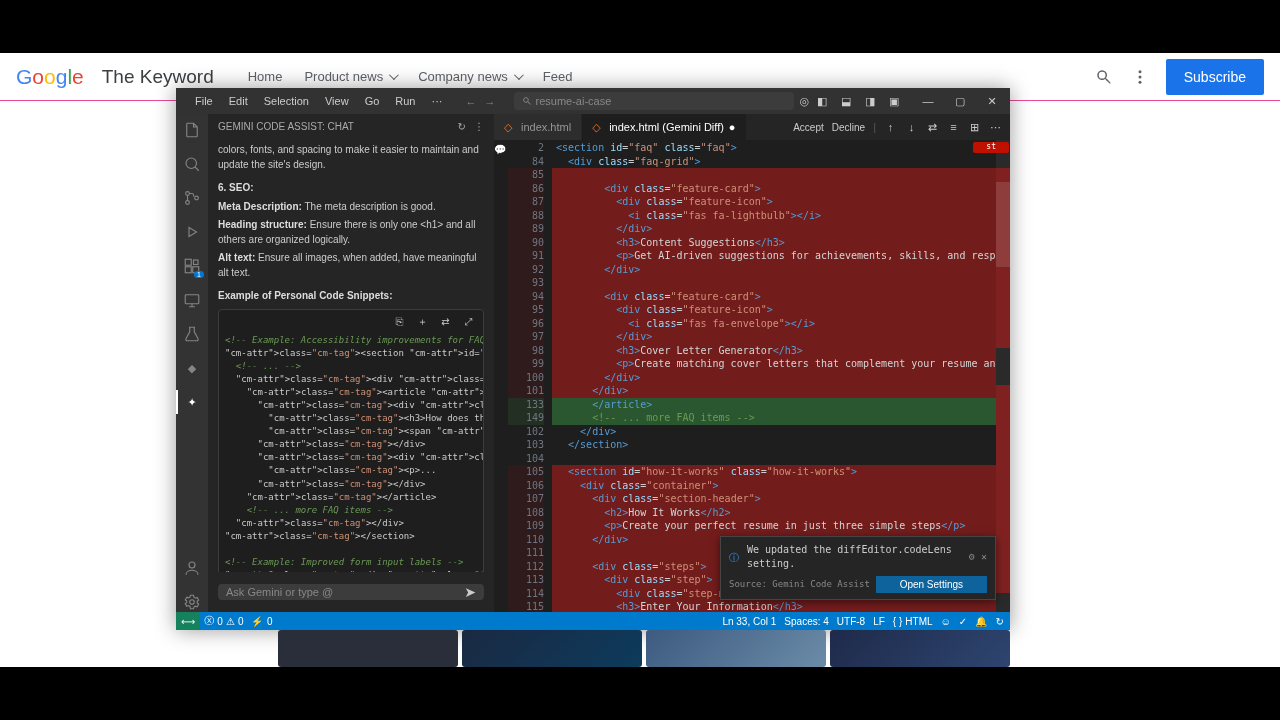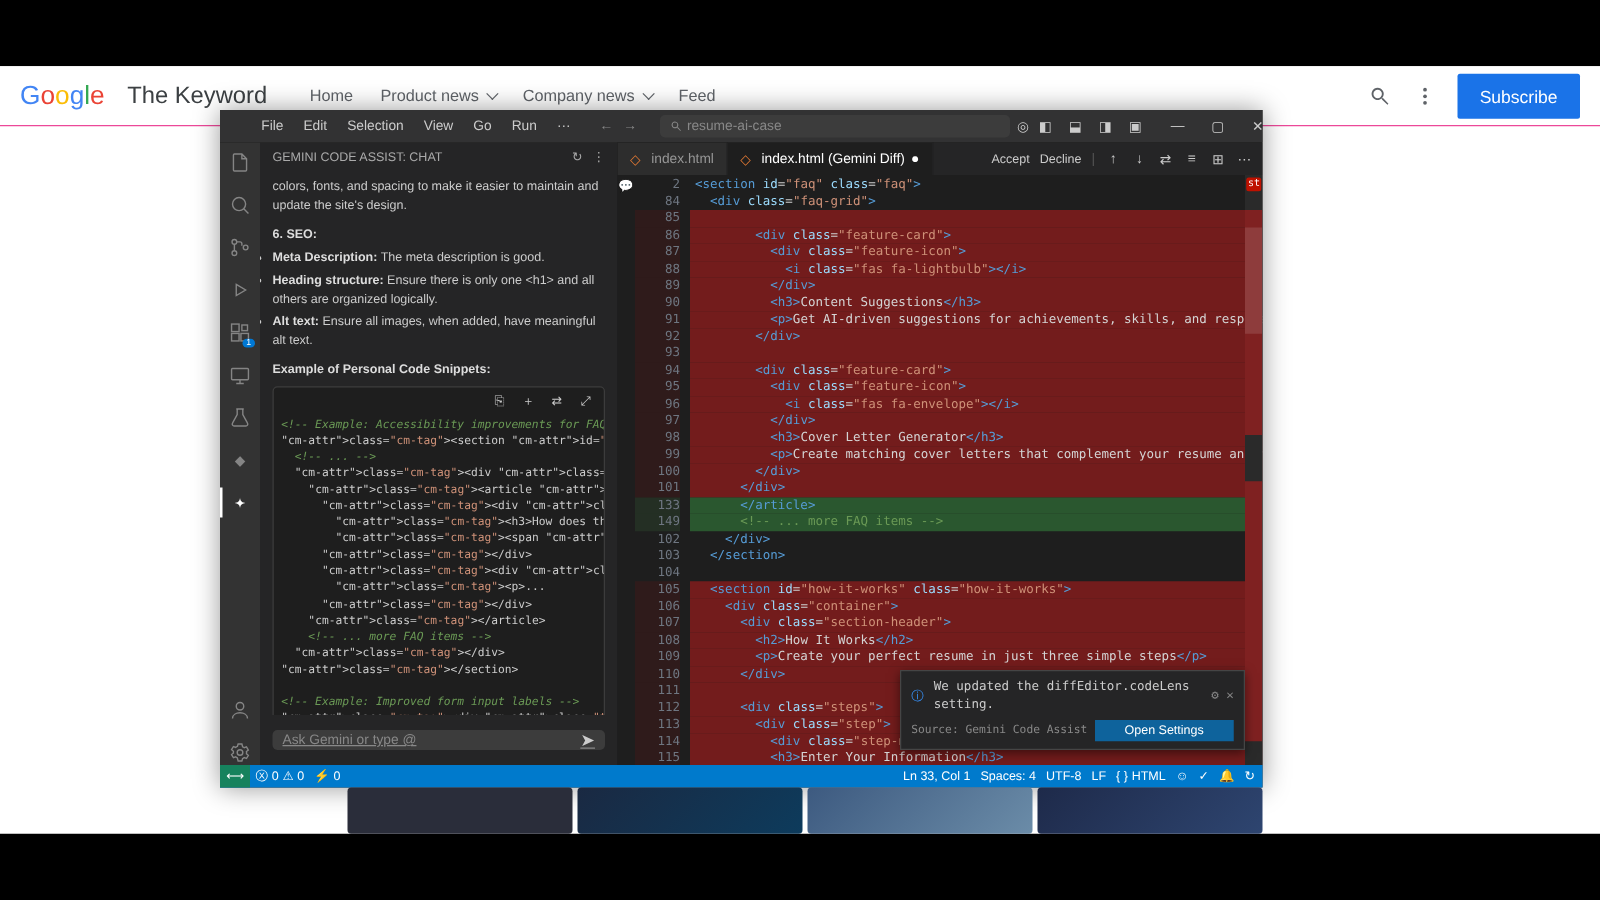--- a/index.html
+++ b/index.html
@@ -67,21 +67,21 @@
   font-size: 11px;
   color: #ccc;
   box-shadow: 0 0 20px rgba(0,0,0,0.4);
 }
 
 .vs-titlebar {
   height: 26px;
   background: #323233;
   display: flex;
   align-items: center;
-  padding: 0 22px;
+  padding: 0 8px;
   gap: 6px;
   font-size: 11px;
 }
 .vs-titlebar .menu-item { color: #ccc; padding: 0 5px; cursor: pointer; font-size:11px; }
 .vs-titlebar .vs-logo { width:14px; height:14px; background:#0078d4; border-radius:2px; }
 .vs-nav-arrows { display:flex; gap:8px; margin: 0 12px; color:#888; }
 .vs-search-center {
   flex:1;
   display:flex;
   justify-content:center;
@@ -186,21 +186,20 @@
   flex:1;
   background:#3c3c3c;
   border-radius:4px;
   height:16px;
   display:flex;
   align-items:center;
   padding: 0 8px;
   color:#888;
   font-size:11px;
   justify-content:space-between;
-  text-decoration:underline;
 }
 
 .vs-editor-wrap { flex:1; display:flex; flex-direction:column; background:#1e1e1e; overflow:hidden;}
 .vs-tabs {
   height: 26px;
   background:#252526;
   display:flex;
   align-items:center;
 }
 .vs-tab {
@@ -261,21 +260,21 @@
 .e-txt { color:#d4d4d4;}
 .e-comment { color:#6a9955;}
 
 .vs-minimap {
   position:absolute;
   right:0; top:0;
   width:14px;
   height:100%;
   background: #2a2a2a;
 }
-.vs-minimap-badge { position:absolute; top:2px; right:1px; background:#be1100; color:#fff; font-size:8px; padding:0 1px; border-radius:2px;}
+.vs-minimap-badge { position:absolute; top:2px; right:1px; background:#be1100; color:#fff; font-size:8px; padding:0 13px; border-radius:2px;}
 .vs-minimap-del { position:absolute; left:0; right:0; background: rgba(185,28,28,0.6);}
 .vs-minimap-scroll { position:absolute; left:0; right:0; background:rgba(255,255,255,0.12);}
 
 .vs-notif {
   position:absolute;
   right:14px;
   bottom:12px;
   width:276px;
   background:#252526;
   border:1px solid #454545;

